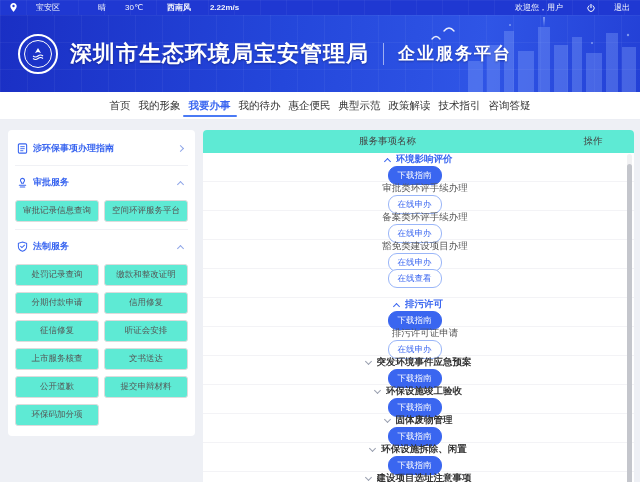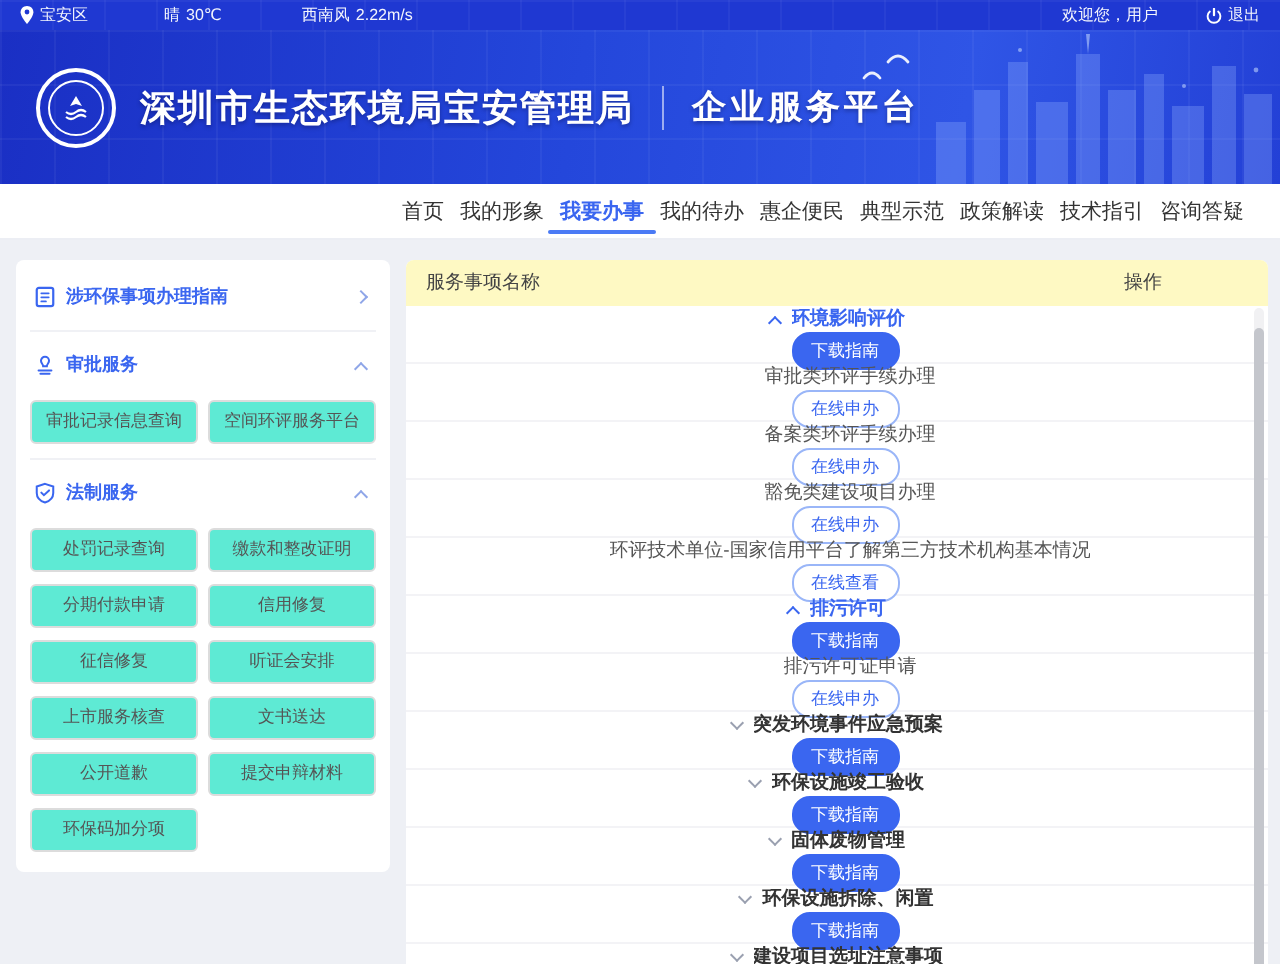--- a/index.html
+++ b/index.html
@@ -5,49 +5,49 @@
   * { margin:0; padding:0; box-sizing:border-box; }
   html,body { width:640px; height:482px; overflow:hidden; background:#eef0f5;
     font-family:"Liberation Sans","DejaVu Sans",sans-serif; }
 
   
   .topbar { height:15px; background:#1f38d2; display:flex; align-items:center;
     padding:0 10px; font-size:8px; color:rgba(255,255,255,.95); gap:6px;
     background-image:linear-gradient(rgba(255,255,255,.04) 1px,transparent 1px),
       linear-gradient(90deg,rgba(255,255,255,.04) 1px,transparent 1px);
     background-size:26px 26px; }
-  .topbar .seg { display:flex; align-items:center; gap:3px; white-space:nowrap; }
-  .topbar .w1 { margin-left:32px; } .topbar .w2 { margin-left:34px; }
+  .topbar .seg { display:flex; align-items:center; gap:19px; white-space:nowrap; }
+  .topbar .w1 { margin-left:32px; } .topbar .w2 { margin-left:18px;font-weight:bold; }
   .topbar .right { margin-left:auto; display:flex; gap:24px; align-items:center; }
   .pin-svg,.pw-svg { display:block; }
 
   
   .banner { position:relative; height:77px; overflow:hidden;
     background:linear-gradient(100deg,#1a2fc4 0%,#2447db 45%,#2f55e6 75%,#2340d6 100%);
     display:flex; align-items:center; padding:0 0 0 18px; }
   .banner::before { content:""; position:absolute; inset:0;
     background-image:linear-gradient(rgba(255,255,255,.045) 1px,transparent 1px),
       linear-gradient(90deg,rgba(255,255,255,.045) 1px,transparent 1px);
     background-size:27px 27px; }
   .skyline { position:absolute; right:0; top:0; height:77px; pointer-events:none; }
   .logo { width:40px; height:40px; border:2px solid #fff; border-radius:50%;
     display:flex; align-items:center; justify-content:center; flex:0 0 auto;
     position:relative; z-index:2; }
   .logo-inner { width:28px; height:28px; border:1.5px solid #fff; border-radius:50%;
     display:flex; align-items:center; justify-content:center; }
   .titles { display:flex; align-items:center; gap:14px; margin-left:12px; z-index:2; }
-  .org-name { color:#fff; font-size:18px; font-weight:bold; letter-spacing:1px;
+  .org-name { color:#fff; font-size:22px; font-weight:bold; letter-spacing:1px;
     text-shadow:0 1px 2px rgba(0,0,40,.35); }
   .tdivider { width:1px; height:22px; background:rgba(255,255,255,.55); }
   .platform-name { color:#fff; font-size:17px; font-weight:bold; letter-spacing:2px;
     text-shadow:0 1px 2px rgba(0,0,40,.35); }
 
   
   .nav { height:28px; background:#fff; display:flex; align-items:stretch;
-    justify-content:flex-end; padding:0 14px; border-bottom:1px solid #eceef4; }
+    justify-content:center; padding:0 14px; border-bottom:1px solid #eceef4; }
   .nav-item { display:flex; flex-direction:column; justify-content:center;
     font-size:10.5px; color:#333; cursor:pointer; position:relative; padding:0 4px; }
   .nav-item.active { color:#3a66f0; font-weight:bold; }
   .nav-item.active::after { content:""; position:absolute; left:-2px; right:-2px;
     bottom:2px; height:2.5px; background:#4a7af5; border-radius:2px; }
 
   
   .content { display:flex; gap:8px; padding:10px 6px 0 8px; height:438px;
     align-items:flex-start; }
 
@@ -61,38 +61,38 @@
   .chev-up { transform:rotate(-135deg); margin-top:3px; }
   .divider { height:1px; background:#f0f1f5; margin:7px 0; }
   .btn-grid { display:grid; grid-template-columns:1fr 1fr; gap:6px 5px; margin-top:8px; }
   .side-btn { border:1px solid #dcdcdc; background:#5eead4; border-radius:3px;
     font-size:8.5px; color:#555; padding:4px 1px; text-align:center; cursor:pointer;
     font-family:inherit; white-space:nowrap; overflow:hidden; }
 
   
   .panel { flex:1; background:#fff; border-radius:4px; position:relative;
     height:100%; overflow:hidden; }
-  .thead { height:23px; background:#fef9c3; display:flex; align-items:center;
-    font-size:9.5px; color:#444; padding:0 10px; }
+  .thead { height:23px; background:#5eead4; display:flex; align-items:center;
+    font-size:9.5px; color:#444; padding:0 10px;text-align:center; }
   .thead .c-name { flex:1; }
   .thead .c-act { width:62px; }
   .trow { height:29px; display:flex; align-items:center; padding:0 10px;
     border-bottom:1px solid #f3f3f6;flex-direction:column; }
   .cell-name { flex:1; display:flex; align-items:center; gap:6px; min-width:0; }
   .rchev { width:5px; height:5px; border-right:1.3px solid; border-bottom:1.3px solid;
     flex:0 0 auto; cursor:pointer; }
   .rchev.up { transform:rotate(-135deg); margin-top:3px; color:#3a66f0;
     border-color:#3a66f0; }
   .rchev.down { transform:rotate(45deg); margin-top:-2px; border-color:#9aa0b0; }
   .rlabel { font-size:9.5px; color:#555; white-space:nowrap; overflow:hidden;
     text-overflow:ellipsis; }
   .trow.group .rlabel { color:#3a66f0; font-weight:bold; }
   .trow.group.collapsed .rlabel { color:#333; }
   .trow.item .cell-name { padding-left:13px; }
-  .cell-action { width:62px; display:flex; justify-content:flex-end; }
+  .cell-action { width:62px; display:flex; justify-content:flex-start; }
   .pill { font-size:8.5px; border-radius:9px; padding:2.5px 9px; cursor:pointer;
     font-family:inherit; white-space:nowrap; }
   .pill.solid { background:#3a66f0; color:#fff; border:1px solid #3a66f0; }
   .pill.outline { background:#fff; color:#3a66f0; border:1px solid #9ab6f8; }
 
   
   .vscroll { position:absolute; top:24px; right:2px; bottom:0; width:5px;
     background:#f1f1f3; border-radius:3px; }
   .vthumb { position:absolute; top:10px; bottom:0; left:0; right:0;
     background:#c4c6cc; border-radius:3px; cursor:grab; }
@@ -268,23 +268,20 @@
         </div>
         <div class="trow item">
           <div class="cell-name">
             <span class="rlabel">豁免类建设项目办理</span>
           </div>
           <div class="cell-action">
             <button class="pill outline">在线申办</button>
           </div>
         </div>
         <div class="trow item">
-          <div class="cell-name">
-            <span class="rlabel">环评技术单位-国家信用平台了解第三方技术机构基本情况</span>
-          </div>
           <div class="cell-action">
             <button class="pill outline">在线查看</button>
           </div>
         </div>
         <div class="trow group">
           <div class="cell-name">
             <span class="rchev up"></span>
             <span class="rlabel">排污许可</span>
           </div>
           <div class="cell-action">

